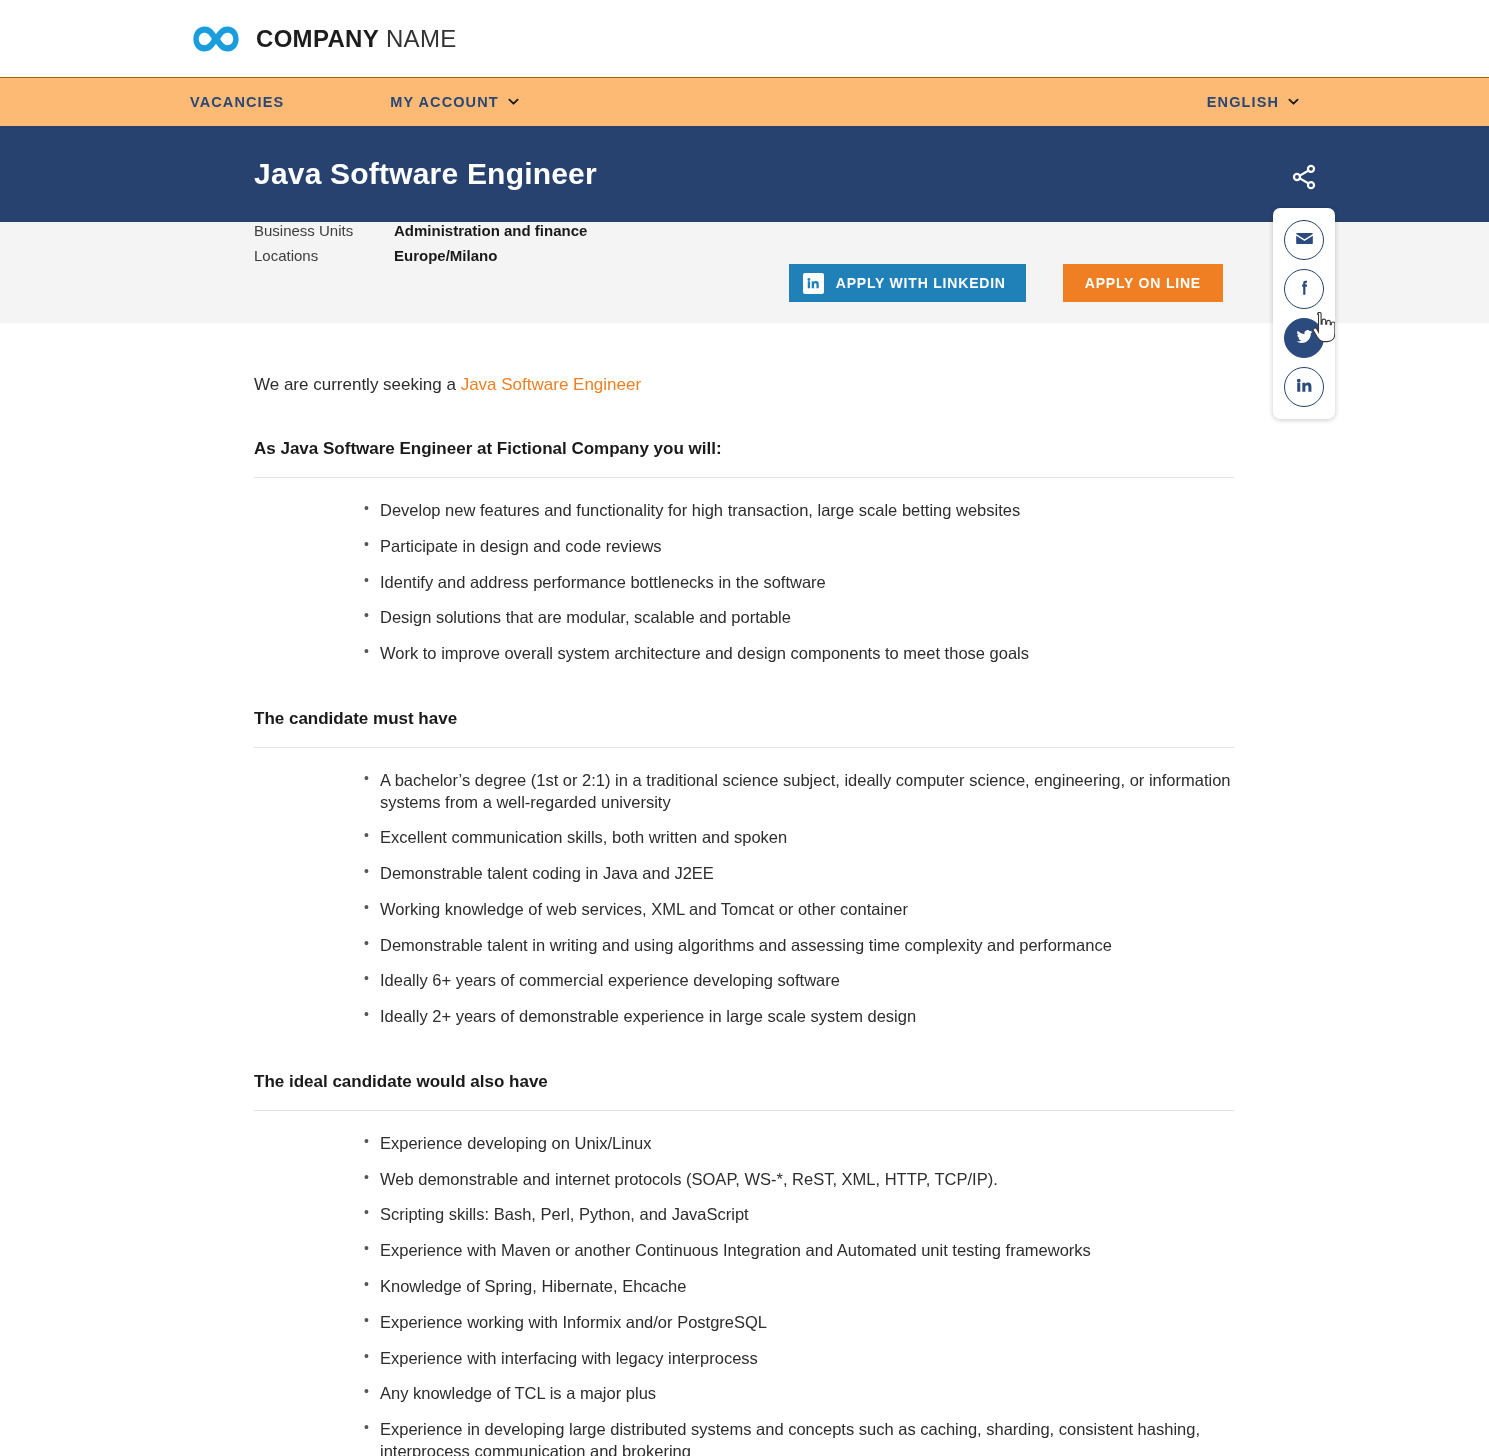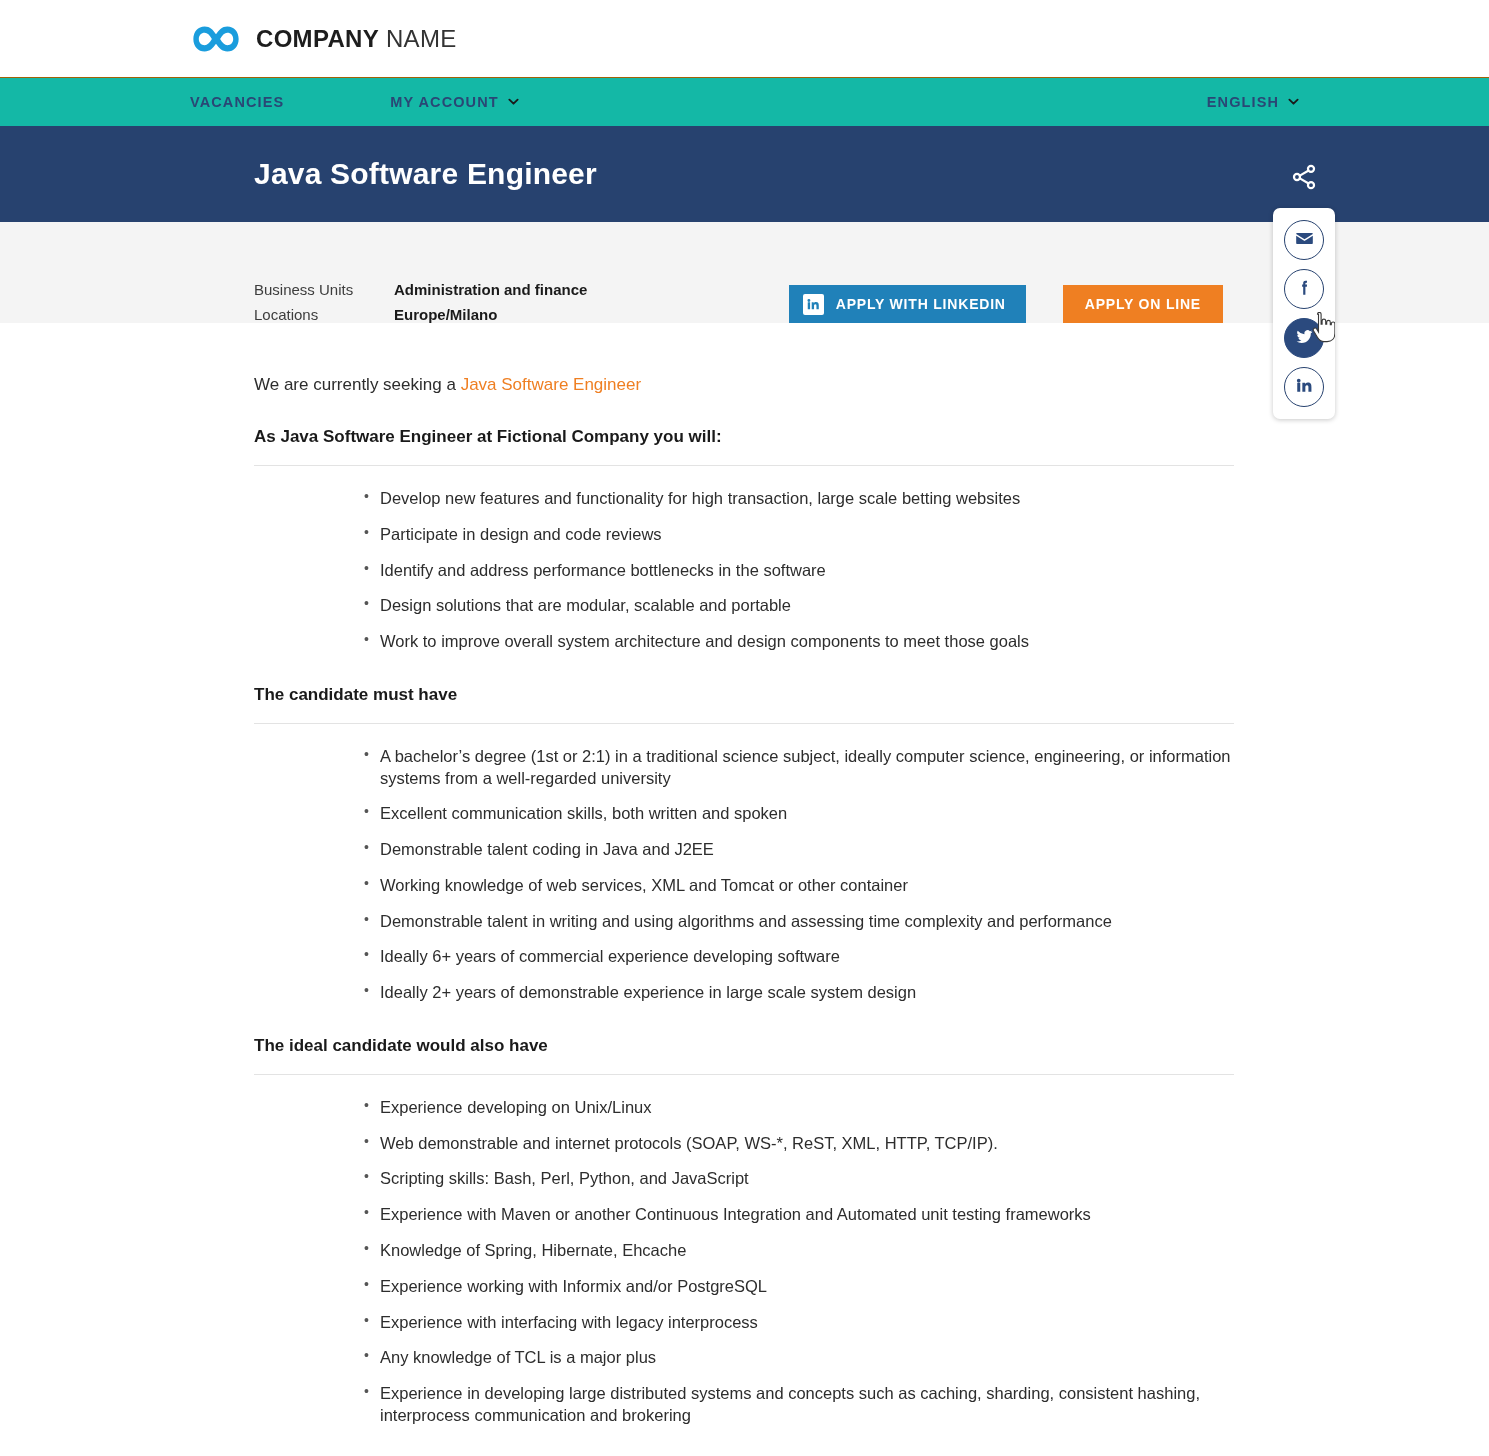--- a/index.html
+++ b/index.html
@@ -23,21 +23,21 @@
   }
   .logo { display: flex; align-items: center; gap: 14px; }
   .logo-mark { width: 52px; height: 34px; display: block; }
   .logo-text { font-size: 24px; letter-spacing: .3px; color: #1d1d1d; white-space: nowrap; }
   .logo-text .b { font-weight: 700; }
   .logo-text .l { font-weight: 300; color: #333; }
 
   
   .nav-bar {
     height: 48px;
-    background: #14b8a6;
+    background: #fdba74;
     display: flex; align-items: center;
     padding: 0 190px 0 190px;
     position: relative;
   }
   .nav-left { display: flex; align-items: center; gap: 106px; }
   .nav-right { margin-left: auto; display: flex; align-items: center; }
   .nav-item {
     font-size: 14.5px; font-weight: 700; letter-spacing: 1.1px;
     color: #2a4775; text-transform: uppercase;
     display: flex; align-items: center; gap: 9px;
@@ -54,23 +54,24 @@
     position: relative;
   }
   .hero-title {
     color: #ffffff; font-size: 30px; font-weight: 700; letter-spacing: .2px;
   }
 
   
   .info-bar {
     background: #f4f4f4;
     height: 101px;
-    display: flex; align-items: flex-end;
+    display: flex; align-items: flex-start;
     padding-left: 254px; padding-right: 254px;
     position: relative;
+    flex-direction: column;
   }
   .meta { display: grid; grid-template-columns: 140px auto; row-gap: 8px; font-size: 15px; }
   .meta-label { color: #3d3d3d; }
   .meta-value { color: #1a1a1a; font-weight: 700; }
   .actions { margin-left: auto; display: flex; align-items: stretch; gap: 14px; padding-right: 12px; }
   .btn {
     border: 0; cursor: pointer;
     font-family: inherit;
     font-size: 14px; font-weight: 700; letter-spacing: .8px;
     color: #fff; text-transform: uppercase;
@@ -105,21 +106,21 @@
   }
   .soc.filled { background: #2b4a7e; border-color: #2b4a7e; }
   .cursor-hand { position: absolute; left: 36px; top: 104px; width: 26px; height: 32px; pointer-events: none; }
 
   
   .content { padding: 0 254px 0 254px; }
   .lead { font-size: 17px; color: #2d2d2d; margin: 52px 0 0 0; }
   .lead a { color: #ef7f22; text-decoration: none; }
   .sec-head {
     font-size: 17px; font-weight: 700; color: #1a1a1a;
-    margin: 32px 0 0 0; padding-bottom: 18px;
+    margin: 44px 0 0 0; padding-bottom: 18px;
     border-bottom: 1px solid #e3e3e3;
     max-width: 980px;
   }
   ul.bullets { list-style: none; margin: 22px 0 0 0; padding: 0 0 0 110px; max-width: 1090px; }
   ul.bullets li {
     position: relative; font-size: 16.5px; color: #2d2d2d;
     line-height: 1.32; padding: 0 0 0 16px; margin-bottom: 14px;
   }
   ul.bullets li:before {
     content: "•"; position: absolute; left: 0; top: -1px; color: #555; font-size: 14px;

